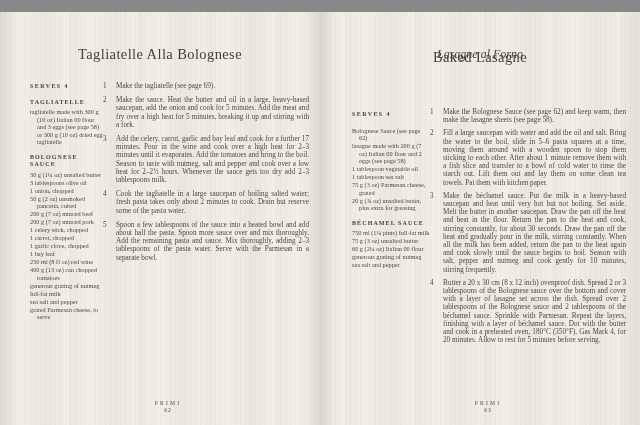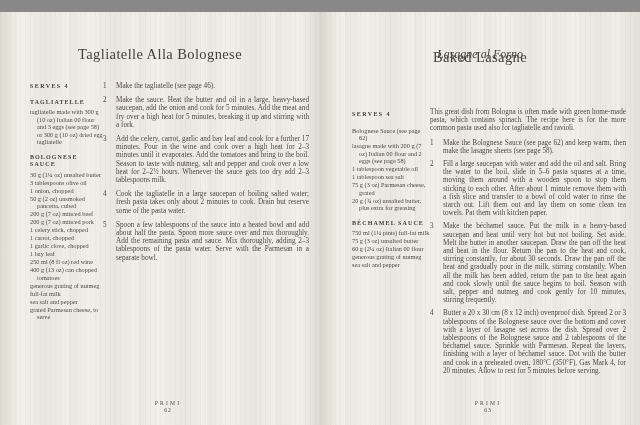--- a/index.html
+++ b/index.html
@@ -109,21 +109,21 @@
         <div class="ing-item">generous grating of nutmeg</div>
         <div class="ing-item">full-fat milk</div>
         <div class="ing-item">sea salt and pepper</div>
         <div class="ing-item">grated Parmesan cheese, to serve</div>
       </div>
     </div>
 
     <div class="body-col">
       <div class="step">
         <div class="step-num">1</div>
-        <div class="step-text">Make the tagliatelle (see page 46).</div>
+        <div class="step-text">Make the tagliatelle (see page 69).</div>
       </div>
       <div class="step">
         <div class="step-num">2</div>
         <div class="step-text">Make the sauce. Heat the butter and oil in a large, heavy-based saucepan, add the onion and cook for 5 minutes. Add the meat and fry over a high heat for 5 minutes, breaking it up and stirring with a fork.</div>
       </div>
       <div class="step">
         <div class="step-num">3</div>
         <div class="step-text">Add the celery, carrot, garlic and bay leaf and cook for a further 17 minutes. Pour in the wine and cook over a high heat for 2–3 minutes until it evaporates. Add the tomatoes and bring to the boil. Season to taste with nutmeg, salt and pepper and cook over a low heat for 2–2½ hours. Whenever the sauce gets too dry add 2–3 tablespoons milk.</div>
       </div>
       <div class="step">
@@ -162,21 +162,20 @@
         <div class="ing-heading">BÉCHAMEL SAUCE</div>
         <div class="ing-item">750 ml (1¼ pints) full-fat milk</div>
         <div class="ing-item">75 g (3 oz) unsalted butter</div>
         <div class="ing-item">60 g (2¼ oz) Italian 00 flour</div>
         <div class="ing-item">generous grating of nutmeg</div>
         <div class="ing-item">sea salt and pepper</div>
       </div>
     </div>
 
     <div class="body-col">
-      <p class="intro">This great dish from Bologna is often made with green home-made pasta, which contains spinach. The recipe here is for the more common pasta used also for tagliatelle and ravioli.</p>
 
       <div class="step">
         <div class="step-num">1</div>
         <div class="step-text">Make the Bolognese Sauce (see page 62) and keep warm, then make the lasagne sheets (see page 58).</div>
       </div>
       <div class="step">
         <div class="step-num">2</div>
         <div class="step-text">Fill a large saucepan with water and add the oil and salt. Bring the water to the boil, slide in 5–6 pasta squares at a time, moving them around with a wooden spoon to stop them sticking to each other. After about 1 minute remove them with a fish slice and transfer to a bowl of cold water to rinse the starch out. Lift them out and lay them on some clean tea towels. Pat them with kitchen paper.</div>
       </div>
       <div class="step">

